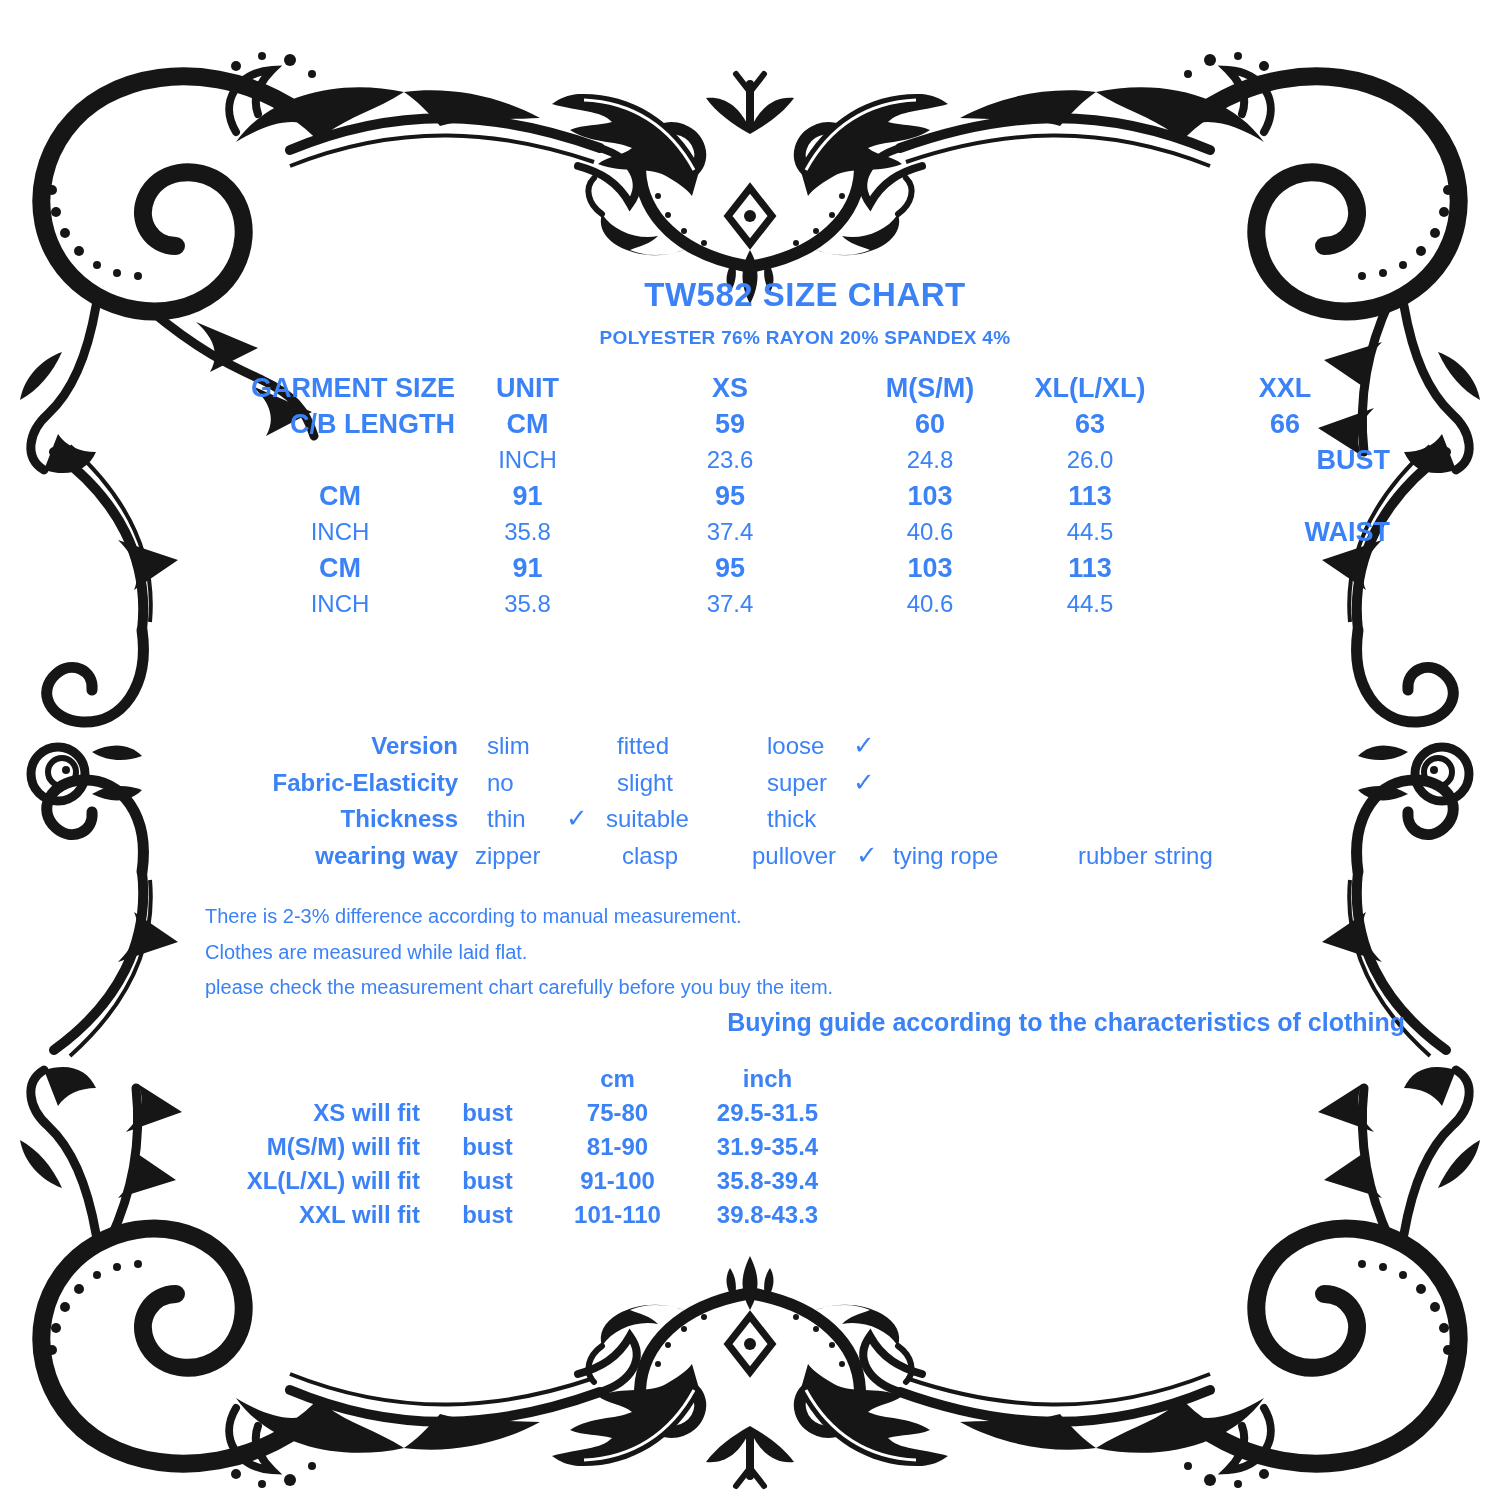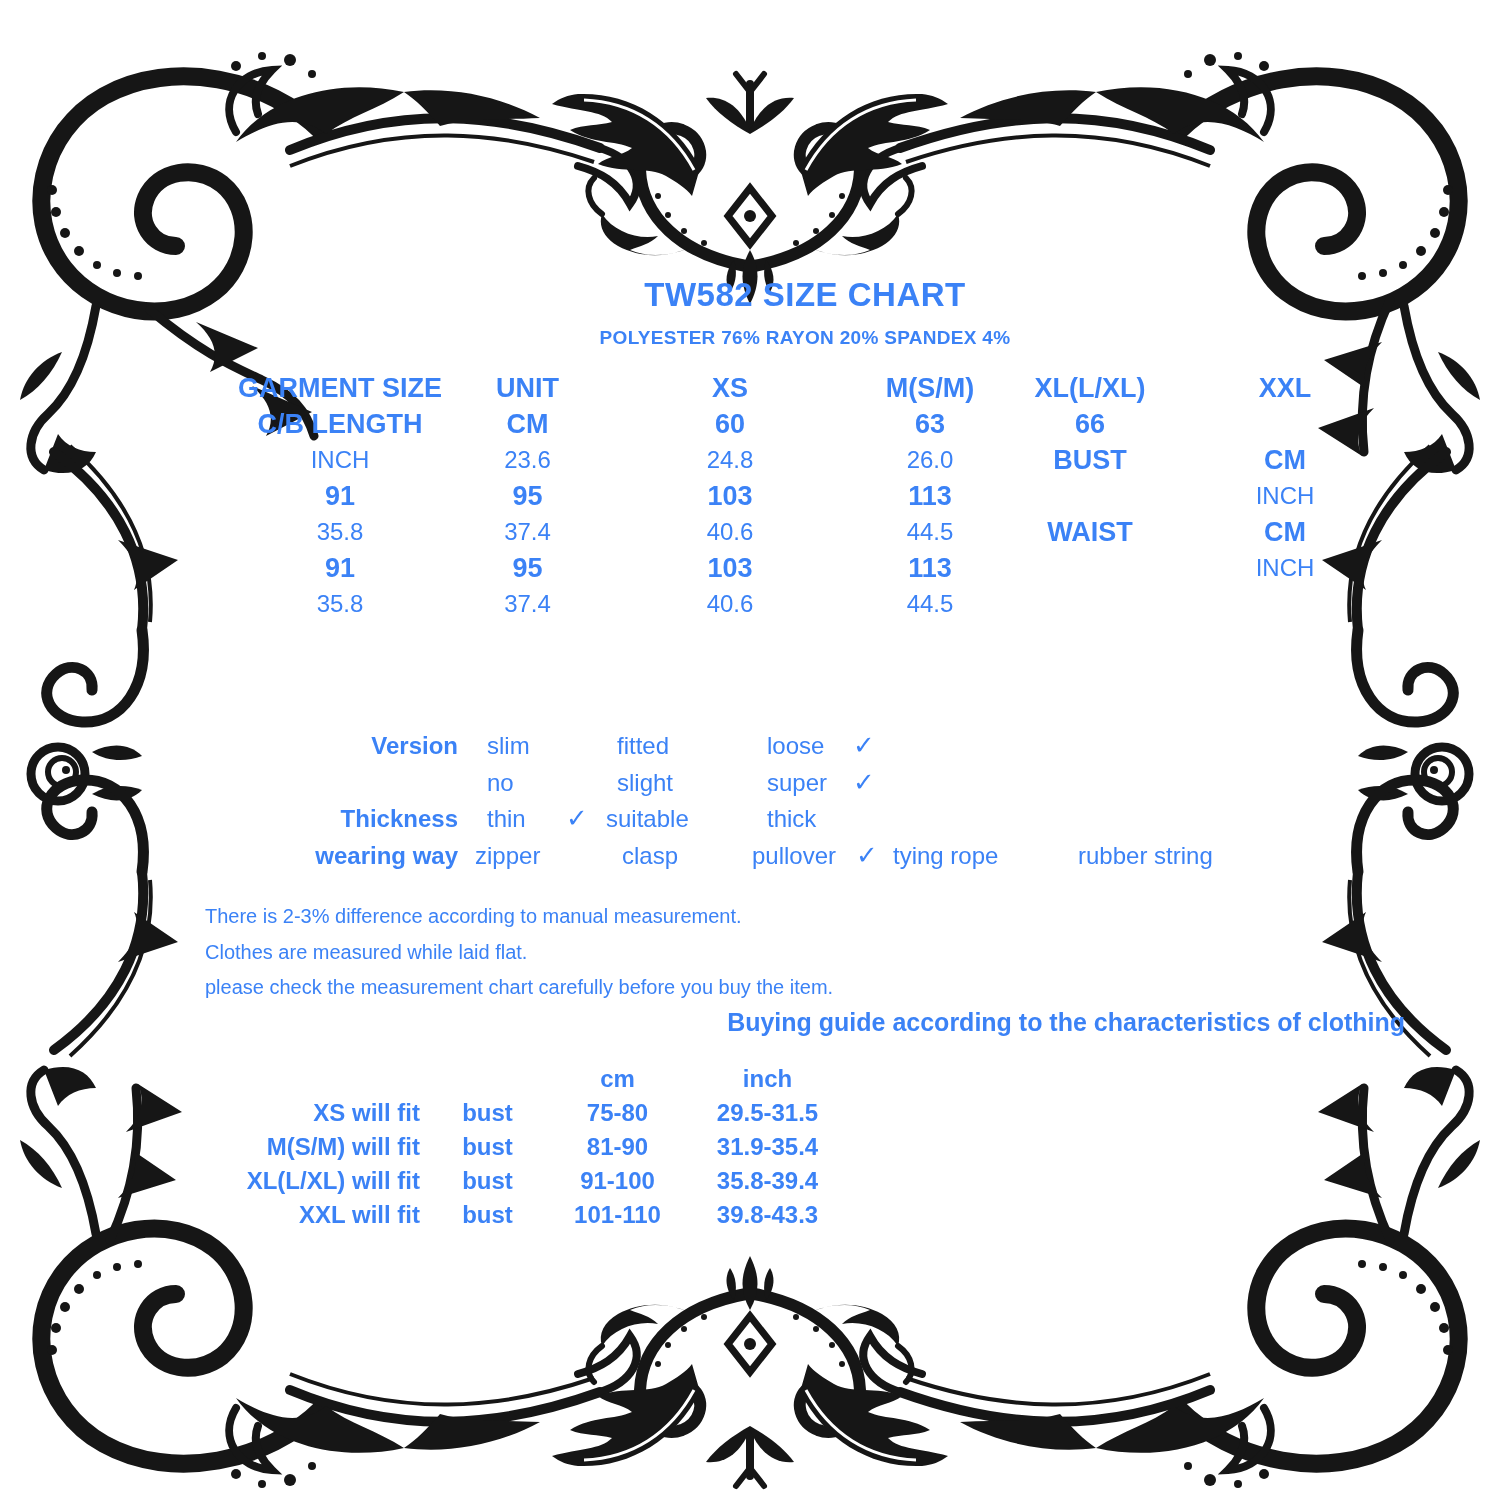--- a/index.html
+++ b/index.html
@@ -20,21 +20,21 @@
 
   
   .size-table{
     position:absolute;left:225px;top:370px;
     display:grid;grid-template-columns:230px 145px 260px 140px 180px 210px;
   }
   .size-table span{
     height:36px;line-height:36px;text-align:center;font-size:24px;font-weight:400;
     white-space:nowrap;
   }
-  .size-table .l{text-align:center;}
+  .size-table .l{text-align:right;}
   .size-table .b{font-weight:700;font-size:27px;}
 
   
   .attr-row{position:absolute;left:0;width:1302px;height:37px;line-height:37px;font-size:24px;}
   .attr-row .alabel{position:absolute;left:0;top:0;width:458px;text-align:right;font-weight:700;white-space:nowrap;}
   .attr-row .opt{position:absolute;top:0;white-space:nowrap;}
   .attr-row .chk{position:absolute;top:0;font-size:26px;font-weight:400;}
 
   
   .note{position:absolute;left:205px;width:1200px;font-size:20px;white-space:nowrap;}
@@ -163,20 +163,21 @@
   <div class="size-table">
     <span class="l b">GARMENT SIZE</span>
     <span class="b">UNIT</span>
     <span class="b">XS</span>
     <span class="b">M(S/M)</span>
     <span class="b">XL(L/XL)</span>
     <span class="b">XXL</span>
 
     <span class="l b">C/B LENGTH</span>
     <span class="b">CM</span>
+    <span class="b">59</span>
     <span class="b">60</span>
     <span class="b">63</span>
     <span class="b">66</span>
 
     <span class="l"></span>
     <span>INCH</span>
     <span>23.6</span>
     <span>24.8</span>
     <span>26.0</span>
 
@@ -210,20 +211,21 @@
   </div>
 
   <div class="attr-row" style="top:727px;">
     <span class="alabel">Version</span>
     <span class="opt" style="left:487px;">slim</span>
     <span class="opt" style="left:617px;">fitted</span>
     <span class="opt" style="left:767px;">loose</span>
     <span class="chk" style="left:853px;">✓</span>
   </div>
   <div class="attr-row" style="top:764px;">
+    <span class="alabel">Fabric-Elasticity</span>
     <span class="opt" style="left:487px;">no</span>
     <span class="opt" style="left:617px;">slight</span>
     <span class="opt" style="left:767px;">super</span>
     <span class="chk" style="left:853px;">✓</span>
   </div>
   <div class="attr-row" style="top:800px;">
     <span class="alabel">Thickness</span>
     <span class="opt" style="left:487px;">thin</span>
     <span class="chk" style="left:566px;">✓</span>
     <span class="opt" style="left:606px;">suitable</span>

